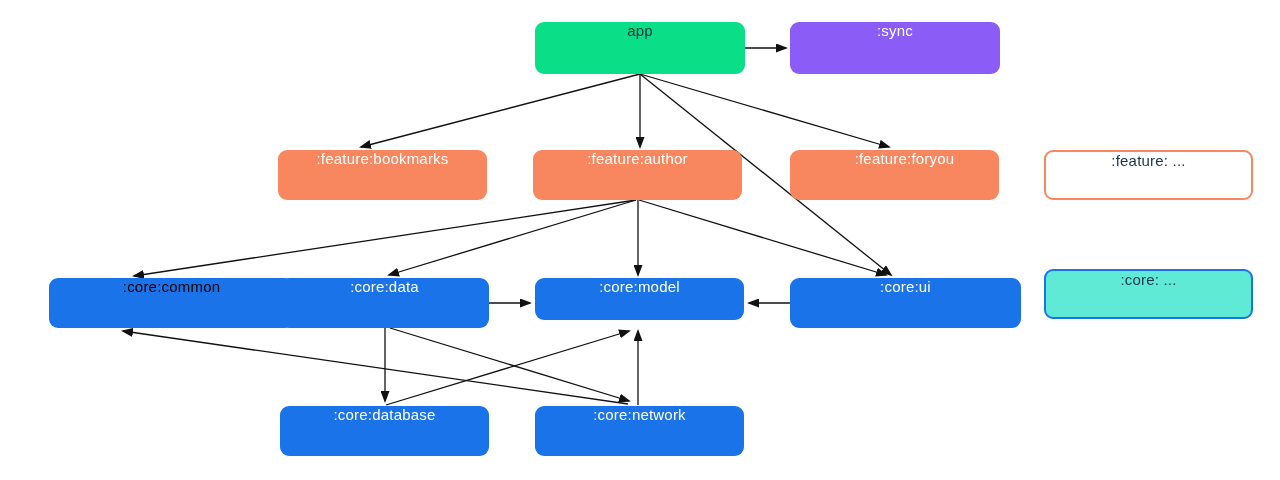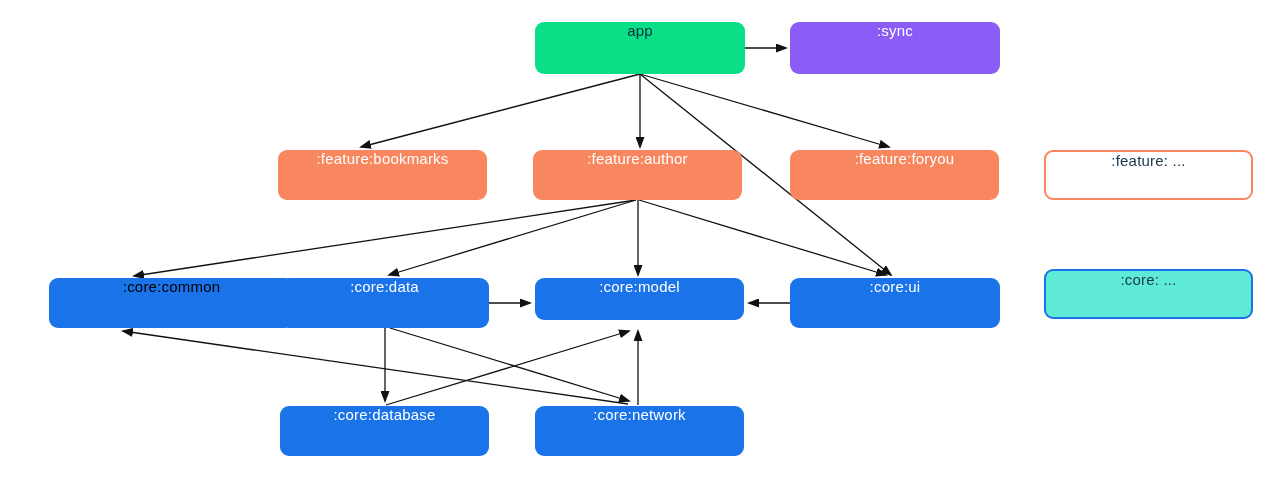--- a/index.html
+++ b/index.html
@@ -88,21 +88,21 @@
       </div>
       <div class="node" style="left: 25px; top: 278px; width: 245px; height: 50px; background: rgb(26, 115, 232); color: #000000; margin-left: 24px;">
         <span class="label">:core:common</span>
       </div>
       <div class="node" style="left: 280px; top: 278px; width: 209px; height: 50px; background: rgb(26, 115, 232); color: rgb(255, 255, 255);">
         <span class="label">:core:data</span>
       </div>
       <div class="node" style="left: 535px; top: 278px; width: 209px; height: 42px; background: rgb(26, 115, 232); color: rgb(255, 255, 255);">
         <span class="label">:core:model</span>
       </div>
-      <div class="node" style="left: 790px; top: 278px; width: 210px; height: 50px; background: rgb(26, 115, 232); color: rgb(255, 255, 255);">
+      <div class="node" style="left: 790px; top: 278px; width: 231px; height: 50px; background: rgb(26, 115, 232); color: rgb(255, 255, 255);">
         <span class="label">:core:ui</span>
       </div>
       <div class="node" style="left: 1044px; top: 269px; width: 209px; height: 50px; background: #5eead4; color: rgb(22, 55, 74); border: 2px solid rgb(26, 115, 232);">
         <span class="label">:core: ...</span>
       </div>
       <div class="node" style="left: 280px; top: 406px; width: 209px; height: 50px; background: rgb(26, 115, 232); color: rgb(255, 255, 255);">
         <span class="label">:core:database</span>
       </div>
       <div class="node" style="left: 535px; top: 406px; width: 209px; height: 50px; background: rgb(26, 115, 232); color: rgb(255, 255, 255);">
         <span class="label">:core:network</span>

